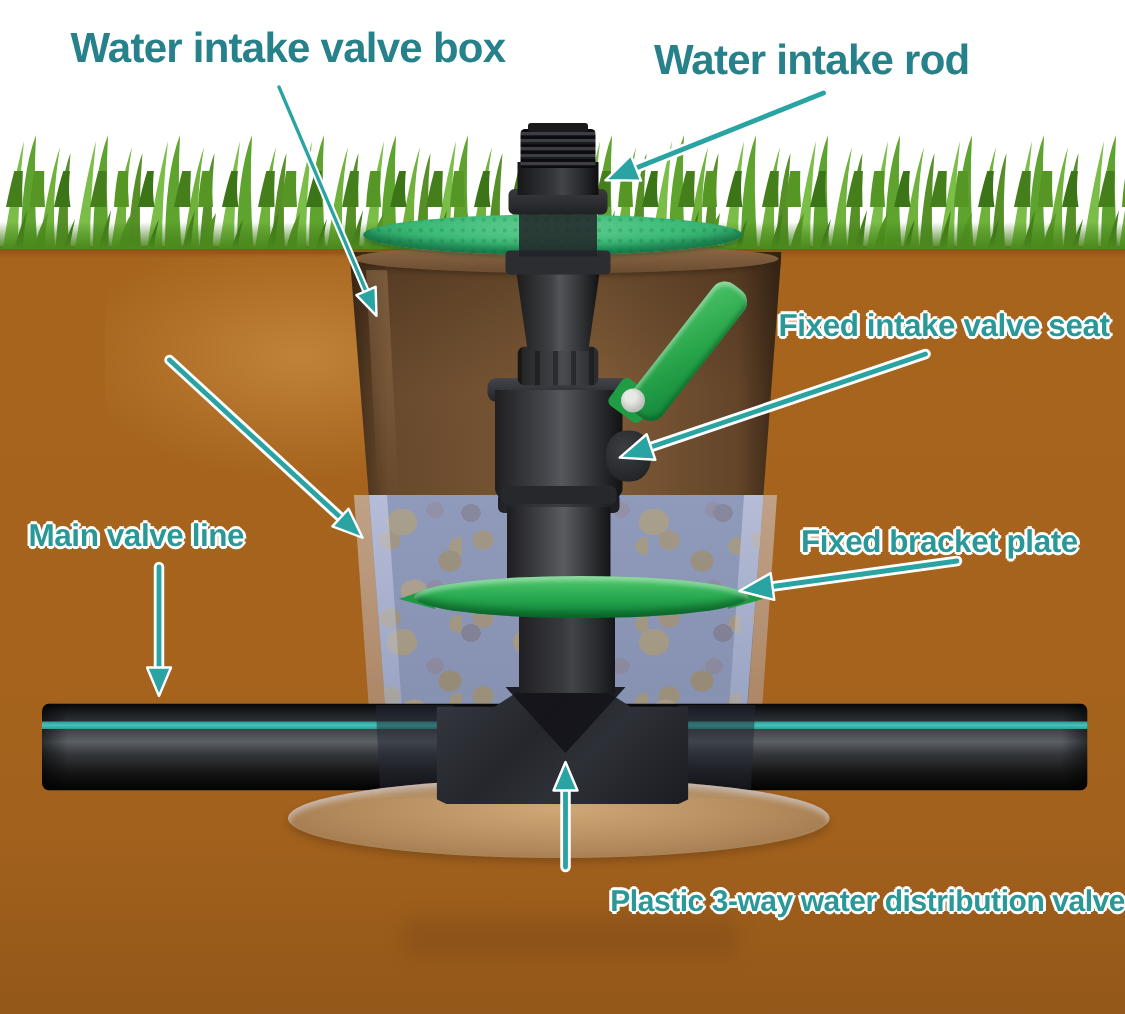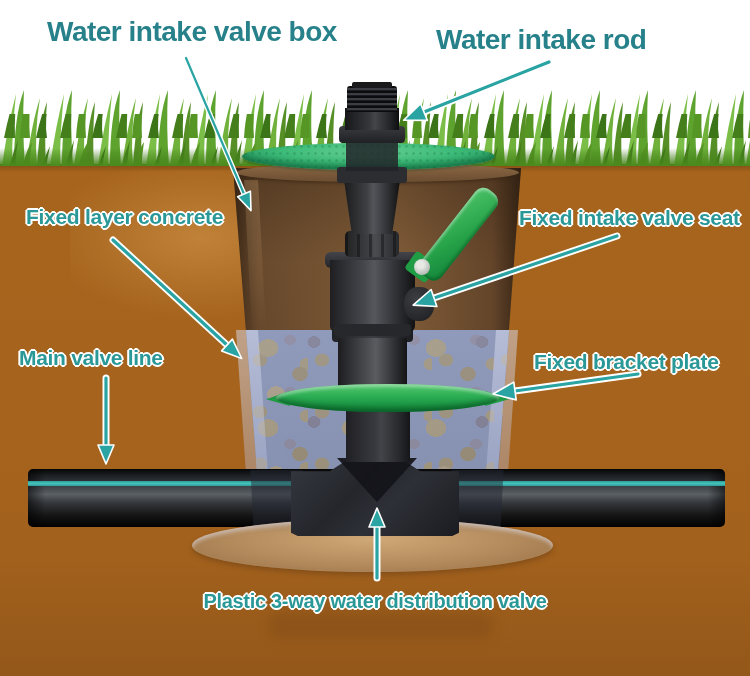--- a/index.html
+++ b/index.html
@@ -142,21 +142,21 @@
        font-size:21px;letter-spacing:-.3px;
        text-shadow:-2px 0 #fff,2px 0 #fff,0 -2px #fff,0 2px #fff,
                    -1px -1px #fff,1px -1px #fff,-1px 1px #fff,1px 1px #fff;}
   .title{color:var(--title_teal,#27818a);text-shadow:none;font-size:28px;letter-spacing:-.5px;}
   .lbl-valve-box{left:47px;top:16px;}
   .lbl-intake-rod{left:436px;top:24px;}
   .lbl-concrete{left:26px;top:205px;}
   .lbl-valve-seat{left:519px;top:206px;}
   .lbl-main-pipe{left:19px;top:346px;}
   .lbl-bracket{left:534px;top:350px;}
-  .lbl-bottom{left:0;right:0;top:590px;text-align:center;font-size:20px;}
+  .lbl-bottom{left:0;right:0;top:590px;text-align:right;font-size:20px;}
 
   
   .arrows{position:absolute;left:0;top:0;z-index:30;}
   .arrow-casing{stroke:#fff;fill:none;stroke-linecap:round;}
   .arrow-line{stroke:var(--arrow_teal,#2aa3a3);fill:none;stroke-linecap:round;}
   .arrow-head{fill:var(--arrow_teal,#2aa3a3);stroke:#fff;stroke-width:1.6;stroke-linejoin:round;}
 
   .z4{z-index:4}.z5{z-index:5}.z6{z-index:6}.z7{z-index:7}.z8{z-index:8}.z9{z-index:9}
   .z10{z-index:10}.z11{z-index:11}.z12{z-index:12}.z13{z-index:13}.z14{z-index:14}
   .z15{z-index:15}.z16{z-index:16}.z31{z-index:31}
@@ -274,18 +274,17 @@
     </g>
     <g>
       <path class="arrow-casing" stroke-width="7" d="M377 578 L377 527"></path>
       <path class="arrow-line" stroke-width="3.2" d="M377 578 L377 527"></path>
       <polygon class="arrow-head" points="369,527 385,527 377,508"></polygon>
     </g>
   </svg>
 
   <div class="lbl title lbl-intake-rod z31">Water intake rod</div>
   <div class="lbl title lbl-valve-box z31">Water intake valve box</div>
-  <div class="lbl lbl-concrete z31">Fixed layer concrete</div>
   <div class="lbl lbl-valve-seat z31">Fixed intake valve seat</div>
   <div class="lbl lbl-main-pipe z31">Main valve line</div>
   <div class="lbl lbl-bracket z31">Fixed bracket plate</div>
   <div class="lbl lbl-bottom z31">Plastic 3-way water distribution valve</div>
 </div>
 
 </body></html>

